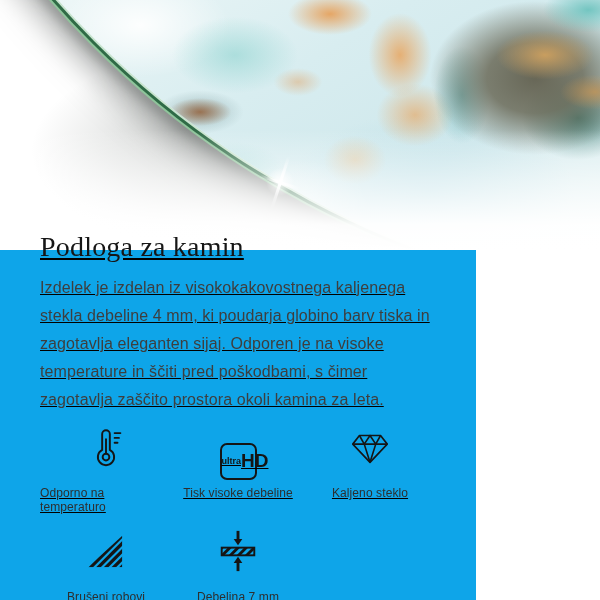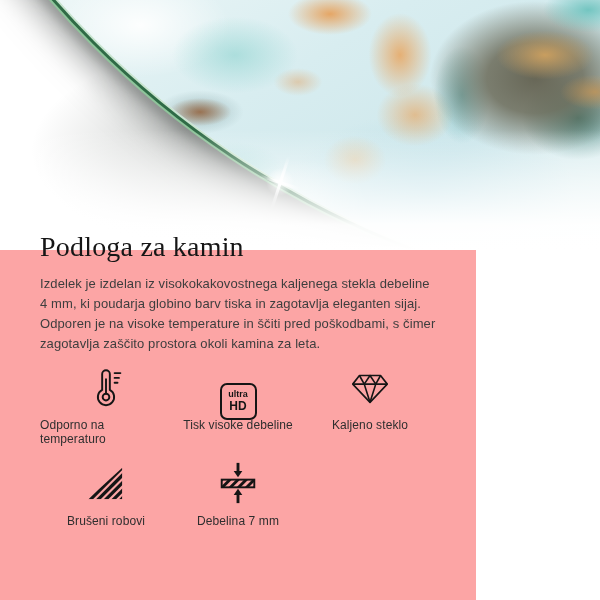--- a/index.html
+++ b/index.html
@@ -1,20 +1,20 @@
 <!DOCTYPE html>
 <html><head>
 <meta charset="utf-8">
 <style>
   html,body{margin:0;padding:0;}
   body{
     width:600px;height:600px;overflow:hidden;background:#ffffff;
     font-family:"Liberation Sans", sans-serif;
   }
-  .canvas{position:relative;width:476px;height:600px;background:#fca5a5;}
+  .canvas{position:relative;width:476px;height:600px;background:#0ea5e9;text-decoration:underline;}
 
   
   .hero{position:absolute;left:0;top:0;width:600px;height:250px;overflow:hidden;background:#ffffff;}
   .hero-shadow{
     position:absolute;left:-40px;top:10px;width:520px;height:280px;
     background:radial-gradient(ellipse 55% 50% at 55% 50%, rgba(120,126,122,0.40) 0%, rgba(140,146,142,0.22) 45%, rgba(160,165,162,0) 75%);
   }
   .glass-edge{
     position:absolute;left:-177px;top:-1517px;width:1830px;height:1830px;border-radius:50%;
     background:#8fc49b;
@@ -59,32 +59,32 @@
     background:linear-gradient(180deg, rgba(255,255,255,0) 52%, rgba(255,255,255,0.55) 72%, rgba(255,255,255,0.97) 90%, #ffffff 100%);}
 
   
   .content{position:relative;padding:228px 40px 0 40px;}
   h1{
     margin:0;font-family:"Liberation Serif", serif;font-weight:400;
     font-size:28px;line-height:38px;color:#161616;letter-spacing:0.2px;
   }
   .description{
     margin:8px 0 0 0;max-width:528px;
-    font-size:13px;line-height:20px;color:#3e3e3e;letter-spacing:0.1px;
+    font-size:16px;line-height:28px;color:#3e3e3e;letter-spacing:0.1px;
   }
 
   
   .features{display:grid;grid-template-columns:1fr 1fr 1fr;margin-top:10px;row-gap:14px;}
   .feature{display:flex;flex-direction:column;align-items:center;}
   .icon-box{height:46px;display:flex;align-items:center;justify-content:center;}
-  .feature-label{font-size:12px;color:#2e2e2e;margin-top:8px;letter-spacing:0.1px;}
+  .feature-label{font-size:12px;color:#2e2e2e;margin-top:16px;letter-spacing:0.1px;}
   .uhd{width:33px;height:33px;border:2.5px solid #151515;border-radius:7px;
-       display:flex;flex-direction:column;align-items:center;justify-content:center;color:#151515;margin-top:28px;}
+       display:flex;align-items:center;justify-content:flex-start;color:#151515;margin-top:28px;}
   .uhd .t1{font-size:9px;font-weight:700;line-height:10px;}
-  .uhd .t2{font-size:12px;font-weight:800;line-height:14px;}
+  .uhd .t2{font-size:19px;font-weight:800;line-height:14px;}
   svg{display:block;}
 </style>
 </head>
 <body>
 
 <div class="canvas">
 
   <div class="hero">
     <div class="hero-shadow"></div>
     <div class="glass-edge">

